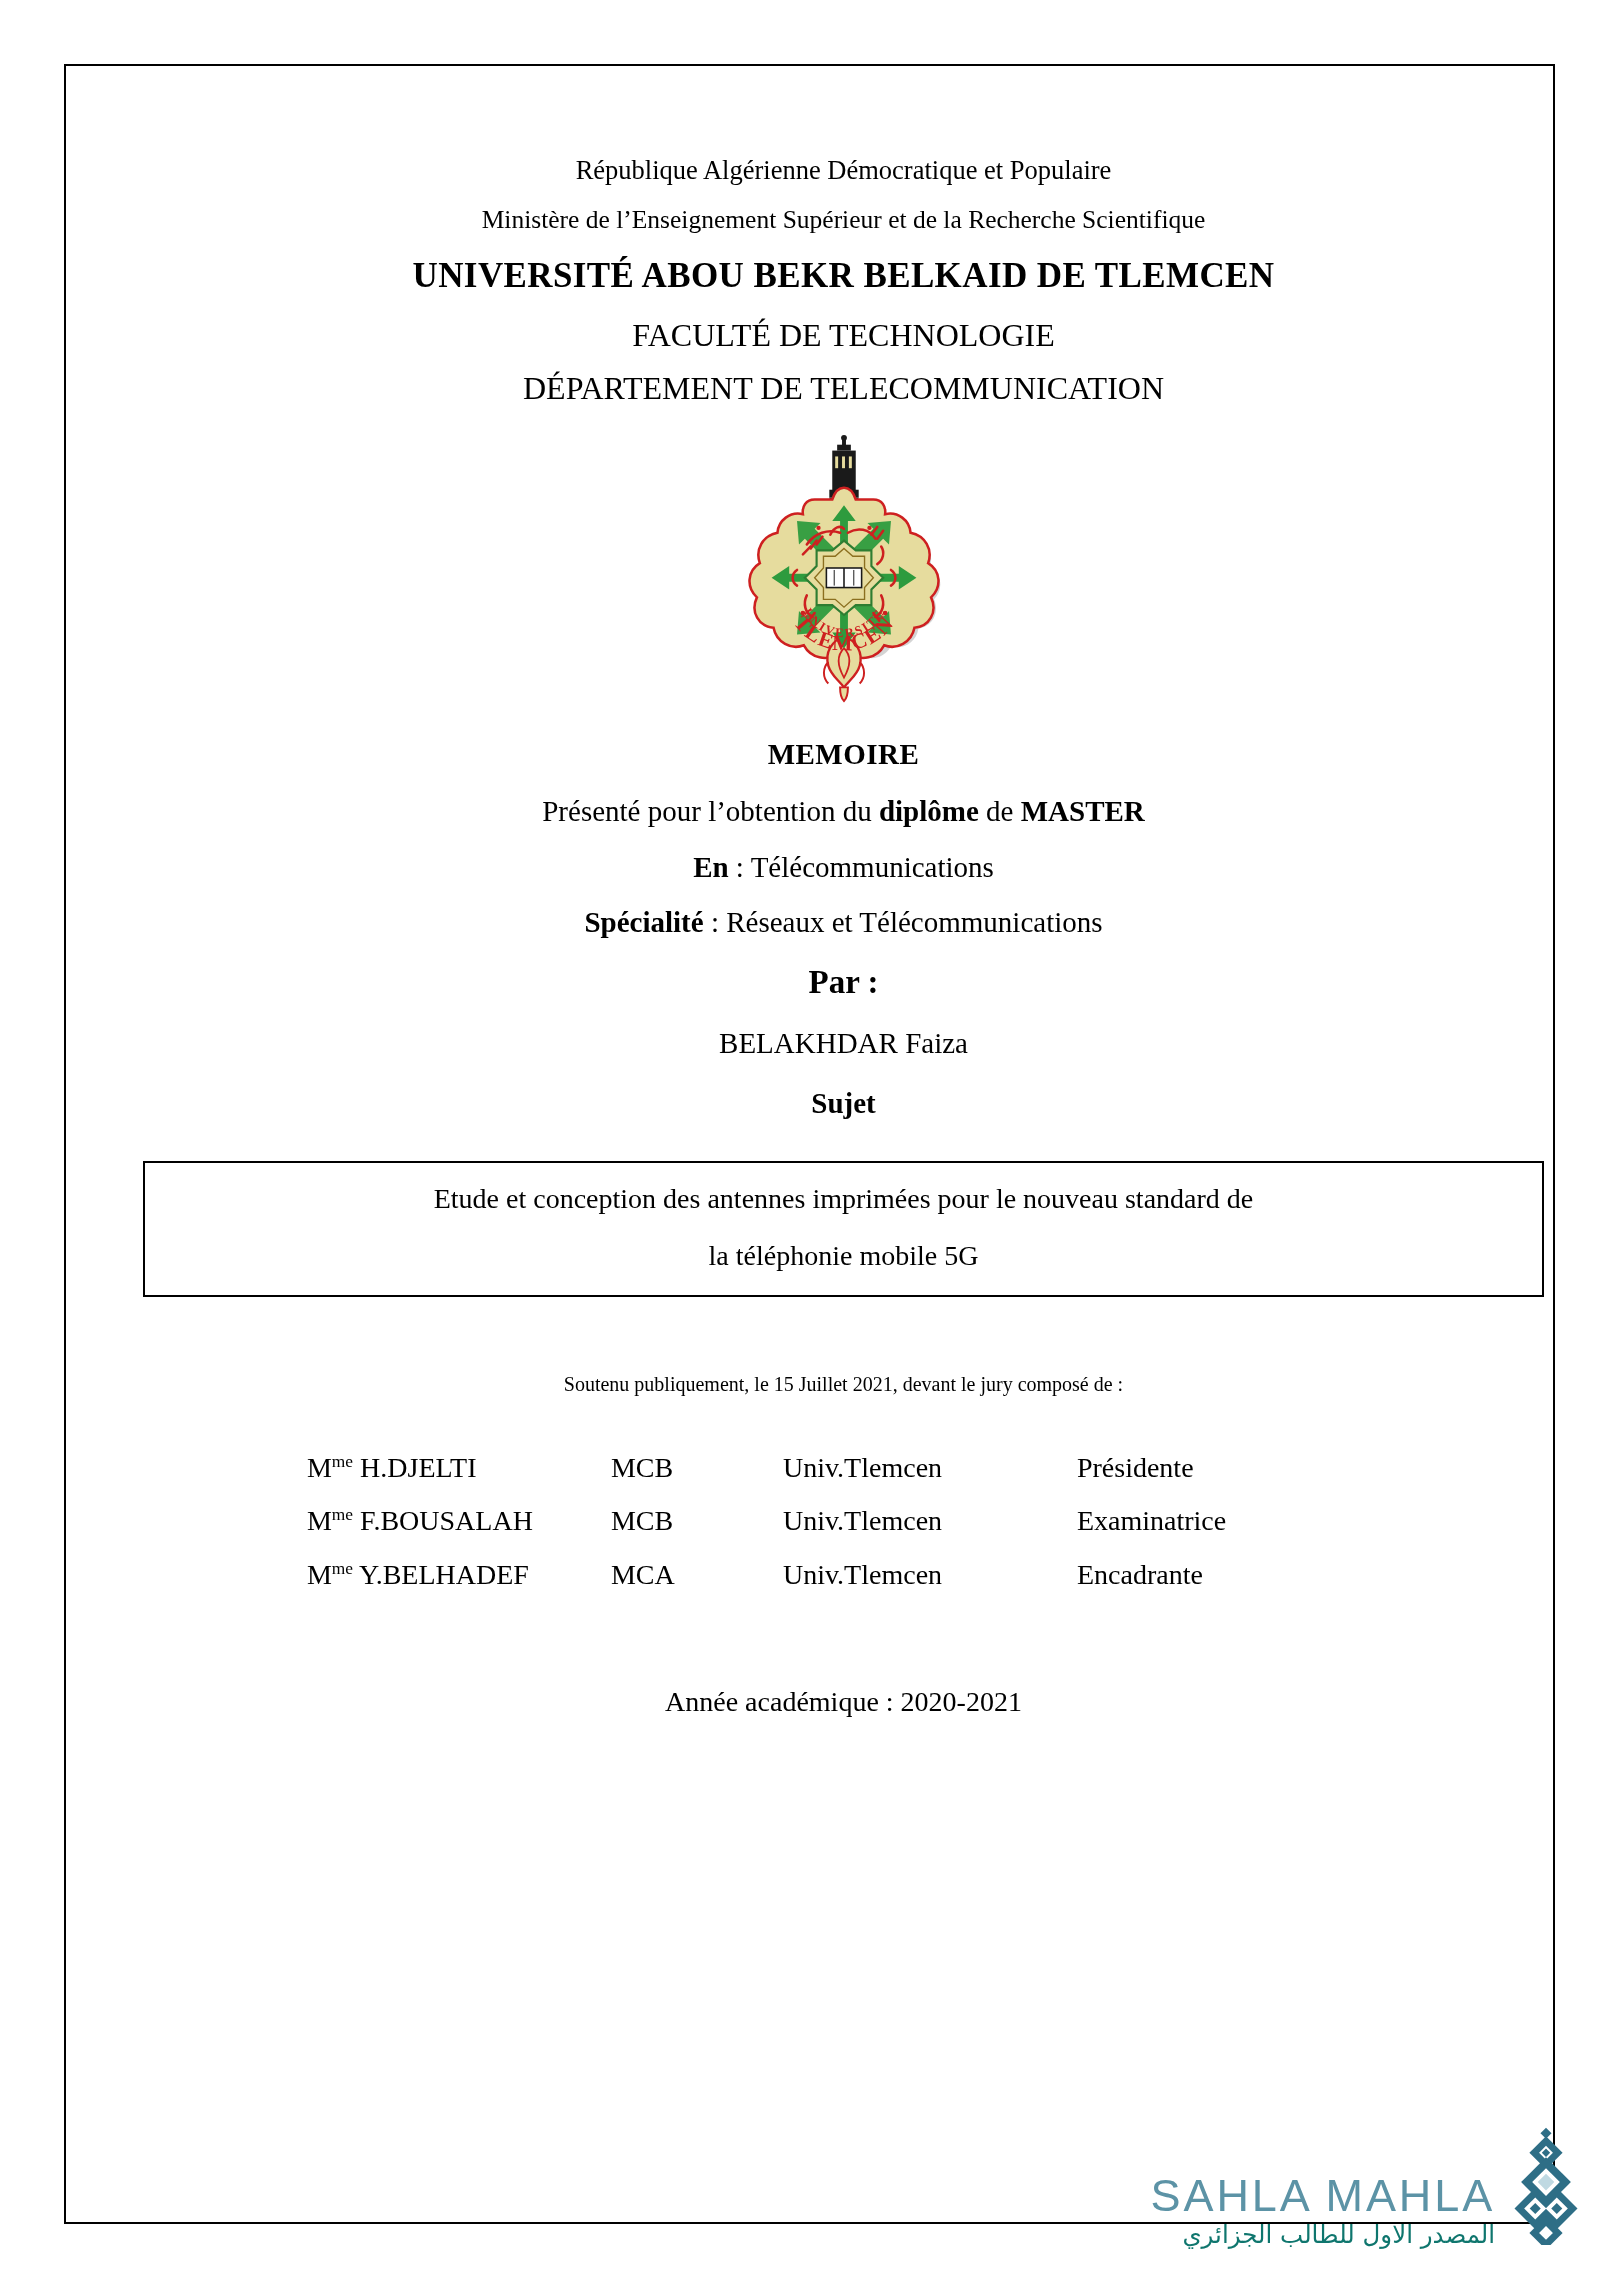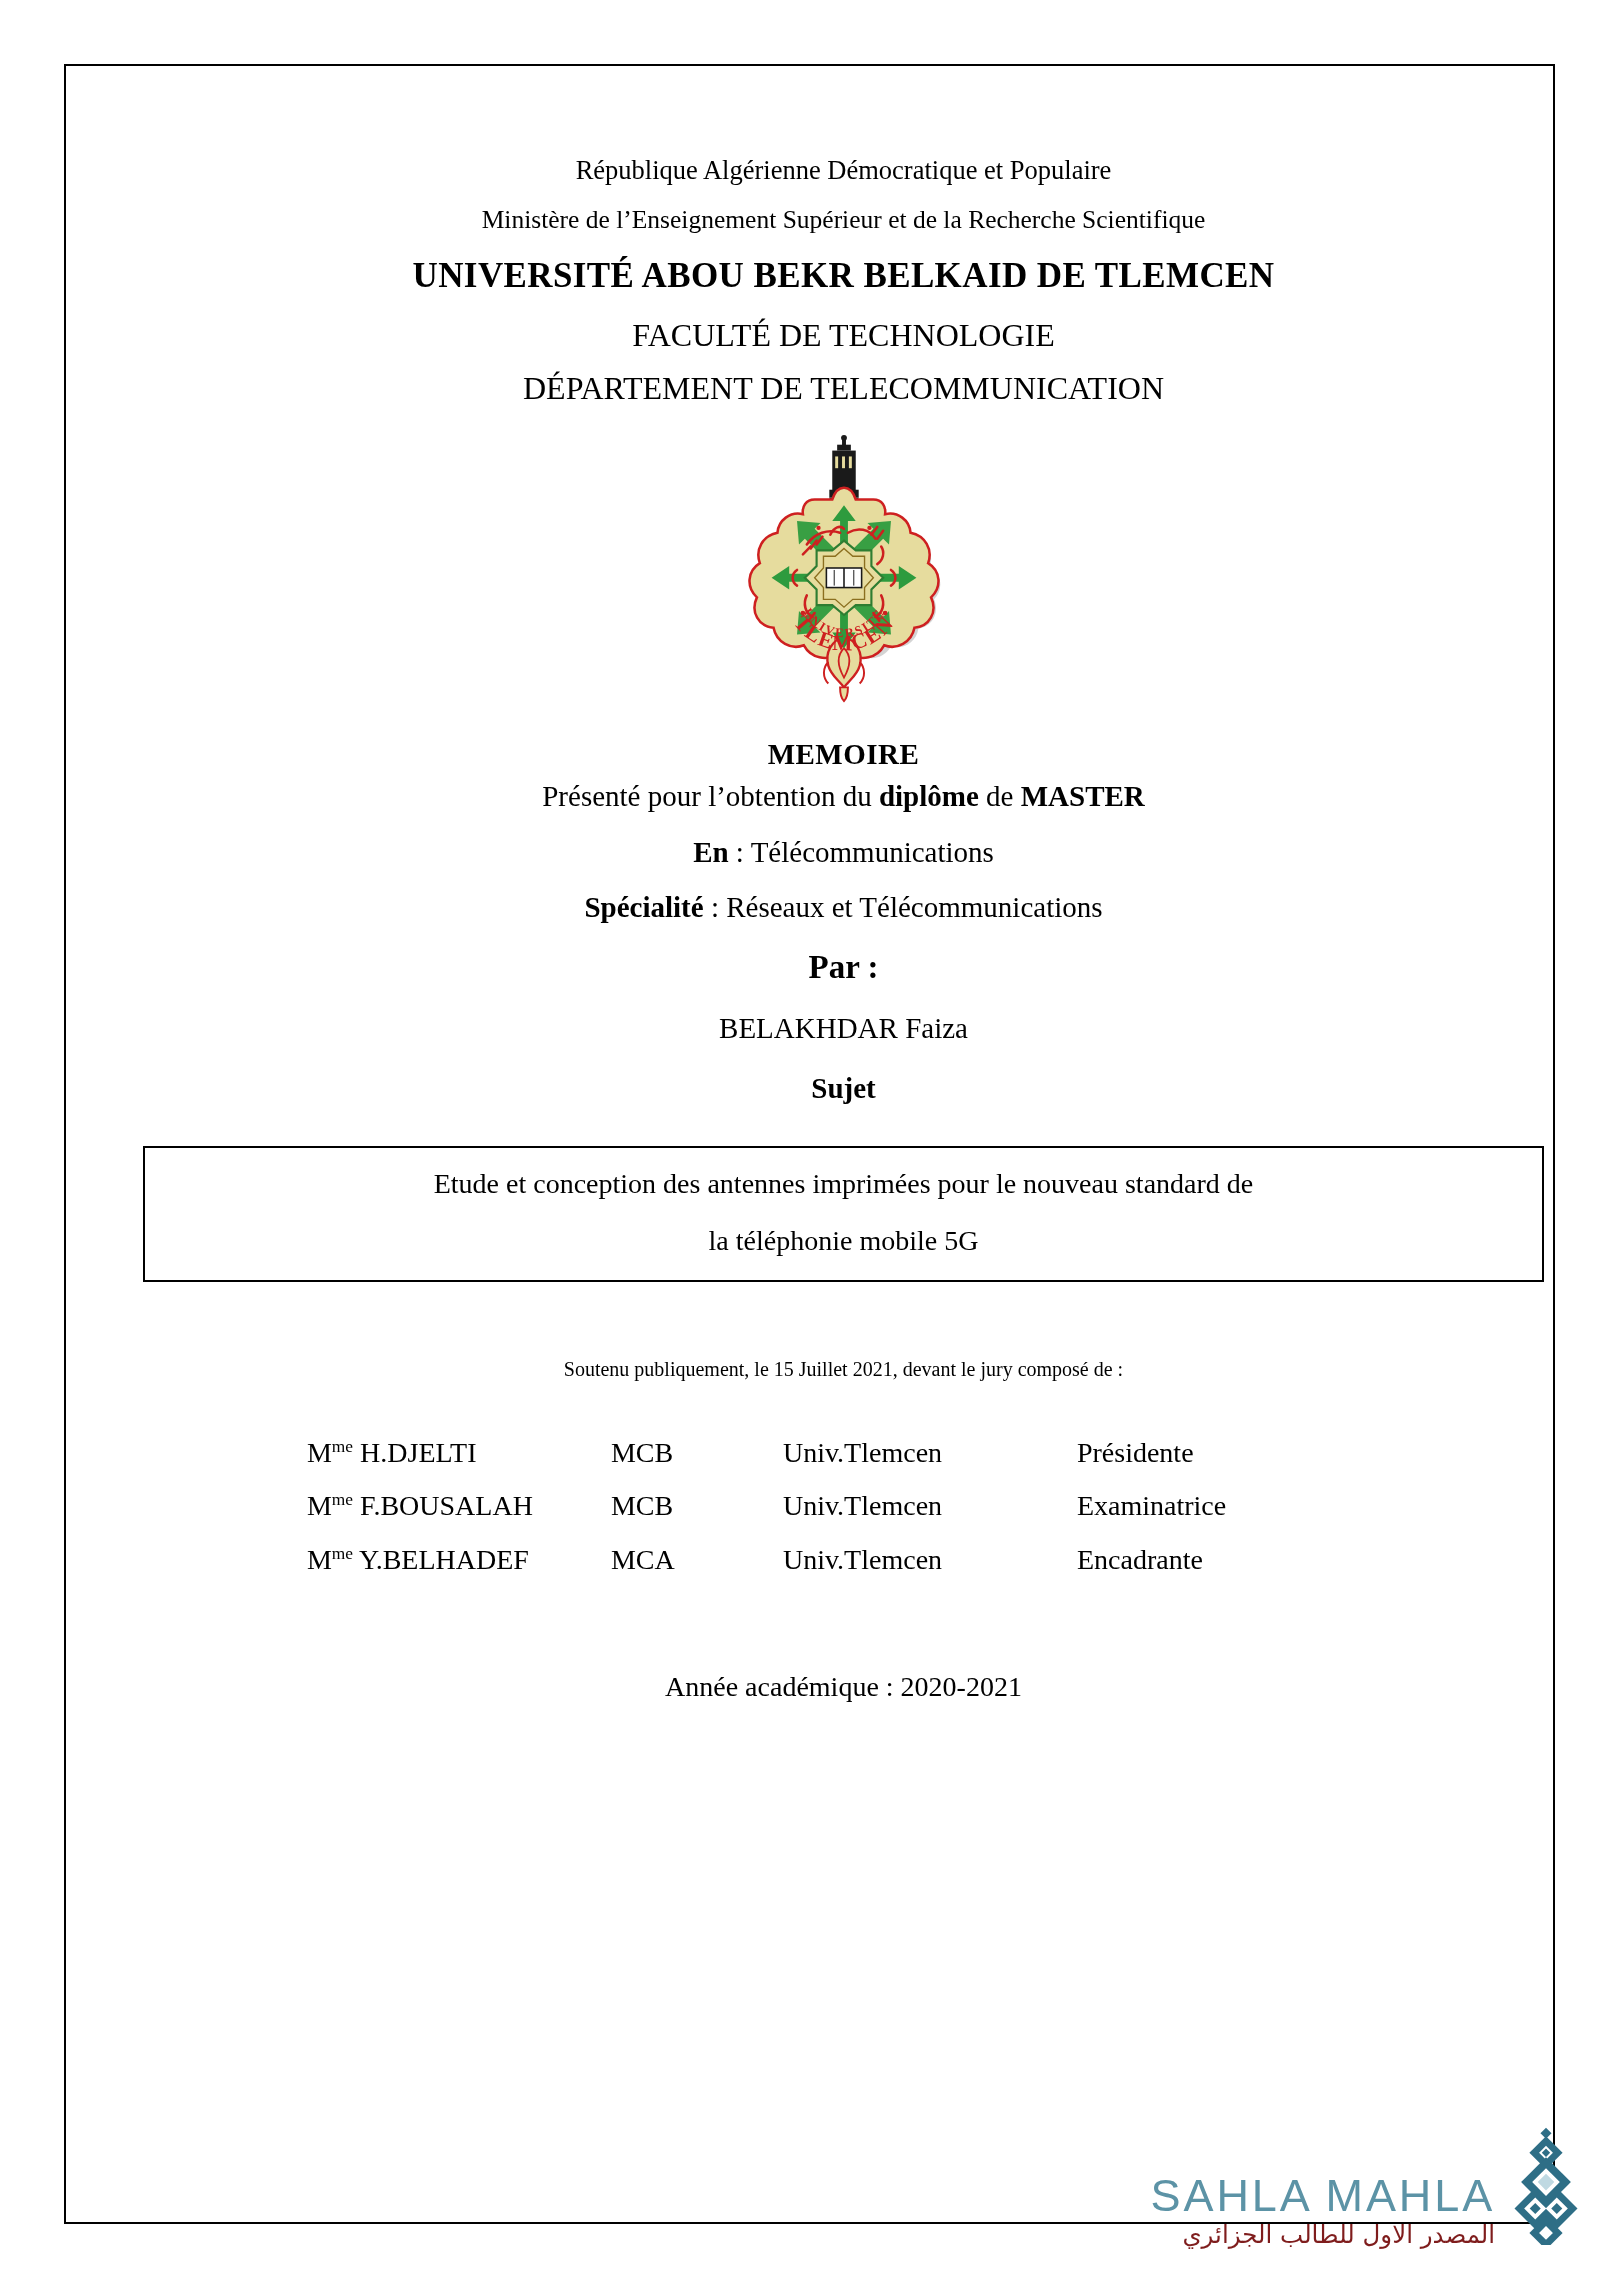--- a/index.html
+++ b/index.html
@@ -73,21 +73,21 @@
     margin-top: 27.4px;
     margin-bottom: 33px;
   }
   .logo-svg { display: block; }
 
   
   .memoire-title {
     font-size: 29px;
     font-weight: bold;
     letter-spacing: 0.5px;
-    margin-bottom: 11px;
+    margin-bottom: 26px;
   }
   .blk-line {
     font-size: 29px;
     line-height: 1.0;
     margin-bottom: 26.5px;
   }
   .blk-line b { font-weight: bold; }
   .par-line {
     font-size: 33px;
     font-weight: bold;
@@ -163,21 +163,21 @@
     font-family: "Liberation Sans", "DejaVu Sans", sans-serif;
     font-size: 45px;
     letter-spacing: 2.9px;
     color: #5C93A6;
     line-height: 1.0;
     white-space: nowrap;
   }
   .wm-arabic {
     font-family: "DejaVu Sans", "Liberation Sans", sans-serif;
     font-size: 24.5px;
-    color: #7f1d1d;
+    color: #0f766e;
     direction: rtl;
     margin-top: 4.9px;
     line-height: 1.0;
     white-space: nowrap;
   }
   .wm-mark { margin-bottom: 2px; }
 </style>
 </head>
 <body>
 

